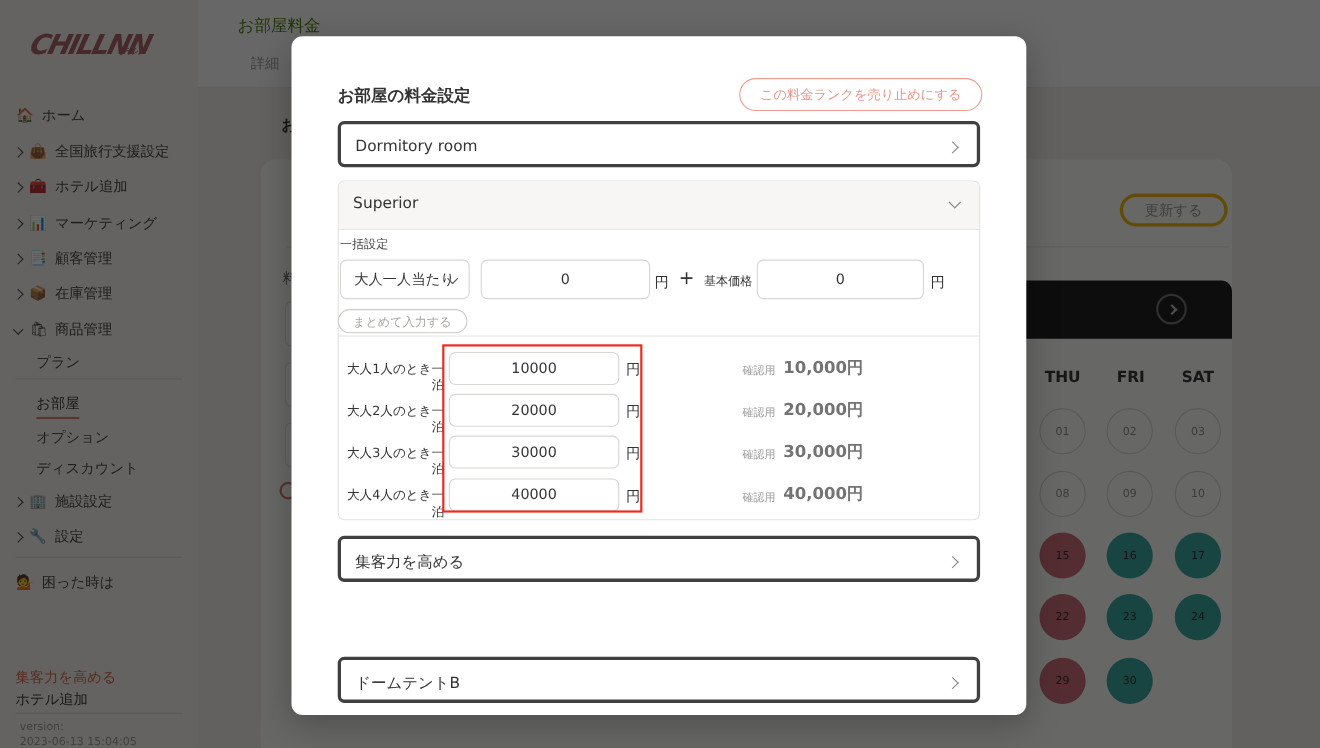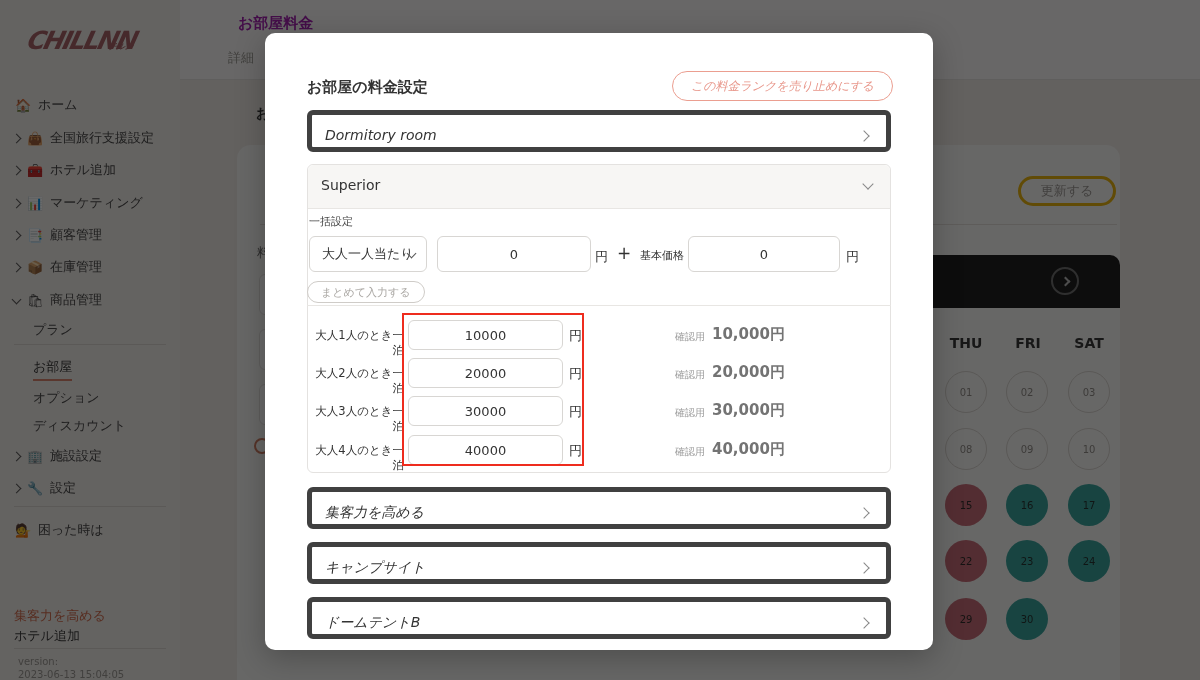--- a/index.html
+++ b/index.html
@@ -18,21 +18,21 @@
   .nav-label { position:absolute; left:50px; white-space:nowrap; }
   .nav-label.noexp { left:38px; }
   .sub-row { position:absolute; left:33px; font-size:13px; color:#4a4a4a; cursor:pointer; white-space:nowrap; }
   .sub-row.active { color:#333; border-bottom:2px solid #d9826c; padding-bottom:3px; }
   .side-div { position:absolute; left:14px; width:152px; border-top:1px solid #dcd8d3; }
   .promo-link { position:absolute; left:14px; font-size:13px; color:#d26a4a; cursor:pointer; }
   .hotel-add { position:absolute; left:14px; font-size:13px; color:#3a3a3a; cursor:pointer; }
   .version { position:absolute; left:18px; font-size:10px; color:#9b9893; }
 
   #topbar { position:absolute; left:180px; top:0; width:1020px; height:80px; background:#fcfbf9; border-bottom:1px solid #e7e4e0; z-index:1; }
-  .page-title { position:absolute; left:58px; top:14px; font-size:15px; font-weight:bold; color:#a21caf; }
+  .page-title { position:absolute; left:36px; top:14px; font-size:15px; font-weight:normal; color:#4d7c0f; }
   .page-tab { position:absolute; left:48px; top:49px; font-size:13px; color:#9a9792; cursor:pointer; }
 
   #panel { position:absolute; left:237px; top:145px; width:883px; height:535px; background:#fbfaf8; border-radius:14px 14px 0 0; z-index:1; }
   .update-btn { position:absolute; right:4px; top:31px; width:98px; height:30px; border:3px solid #eab308; border-radius:15px; background:transparent; color:#9b9793; font-size:13px; cursor:pointer; }
   .panel-div { position:absolute; left:23px; right:3px; top:79px; border-top:1px solid #e3dfda; }
   .frag-text1 { position:absolute; left:19px; top:-40px; font-size:14px; font-weight:bold; color:#333; white-space:nowrap; }
   .frag-text2 { position:absolute; left:20px; top:99px; font-size:13px; color:#666; white-space:nowrap; }
   .frag-card { position:absolute; left:22px; width:420px; height:41px; background:#ffffff; border:1px solid #e3e1de; border-radius:6px; }
   .frag-circle { position:absolute; left:17px; top:293px; width:16px; height:16px; border:2px solid #cf7a5f; border-radius:50%; }
 
@@ -43,22 +43,22 @@
   .cal-day { position:absolute; top:190px; width:44px; text-align:center; font-size:14px; font-weight:bold; color:#333; }
   .cal-cell { position:absolute; width:42px; height:42px; border-radius:50%; font-size:10px; display:flex; align-items:center; justify-content:center; cursor:pointer; }
   .cal-outline { border:1px solid #d9d5d0; color:#918d88; background:transparent; }
   .cal-red  { background:#c96a75; color:#2e2a28; }
   .cal-teal { background:#35a39c; color:#22302e; }
 
   
   #backdrop { position:absolute; left:0; top:0; width:1200px; height:680px; background:rgba(5,5,5,0.60); z-index:5; }
   #modal { position:absolute; left:265px; top:33px; width:668px; height:617px; background:#ffffff; border-radius:10px; z-index:10; box-shadow:0 8px 30px rgba(0,0,0,0.25); }
   .modal-title { position:absolute; left:42px; top:45px; font-size:15px; font-weight:600; color:#333; }
-  .stop-sale-btn { position:absolute; right:40px; top:38px; height:30px; padding:0 18px; background:#fff; border:1px solid #eb9e90; border-radius:15px; color:#e8968a; font-size:12px; cursor:pointer;font-style:italic; }
-  .acc-card { position:absolute; left:42px; width:584px; height:42px; background:#fff; border:5px solid #404040; border-radius:6px; cursor:pointer;font-style:italic; }
+  .stop-sale-btn { position:absolute; right:40px; top:38px; height:30px; padding:0 18px; background:#fff; border:1px solid #eb9e90; border-radius:15px; color:#e8968a; font-size:12px; cursor:pointer; }
+  .acc-card { position:absolute; left:42px; width:584px; height:42px; background:#fff; border:3px solid #404040; border-radius:6px; cursor:pointer; }
   .acc-label { position:absolute; left:13px; top:12px; font-size:14px; color:#333; }
   .acc-chev { position:absolute; right:18px; top:17px; width:8px; height:8px; border-right:1.6px solid #888; border-top:1.6px solid #888; transform:rotate(45deg); }
   .sup-card { position:absolute; left:42px; top:131px; width:584px; height:309px; border:1px solid #e4e2e0; border-radius:6px; background:#fff; }
   .sup-head { position:absolute; left:0; top:0; width:100%; height:44px; background:#f7f6f4; border-bottom:1px solid #e8e6e3; border-radius:6px 6px 0 0; cursor:pointer; }
   .sup-head .acc-chev { transform:rotate(135deg); top:15px; }
   .bulk-label { position:absolute; left:44px; top:181px; font-size:11px; color:#444; }
   .bulk-select { position:absolute; left:44px; top:203px; width:118px; height:36px; border:1px solid #d8d6d3; border-radius:6px; background:#fff; font-size:13px; color:#333; display:flex; align-items:center; padding-left:12px; cursor:pointer; }
   .sel-caret { position:absolute; right:11px; top:13px; width:7px; height:7px; border-right:1.5px solid #555; border-bottom:1.5px solid #555; transform:rotate(45deg); }
   .num-input { border:1px solid #d8d6d3; border-radius:6px; text-align:center; font-size:13px; color:#333; background:#fff; }
   .bulk-input1 { position:absolute; left:172px; top:203px; width:154px; height:36px; }
@@ -242,23 +242,19 @@
     <span class="row-yen" style="top:409px">円</span>
     <span class="confirm-label" style="top:412px">確認用</span>
     <span class="confirm-price" style="top:407px">40,000円</span>
 
     <div class="annotation-box" style="border-color: rgb(238, 44, 30);"></div>
 
     <div class="acc-card" style="top:454px">
       <span class="acc-label">集客力を高める</span>
       <span class="acc-chev"></span>
     </div>
-    <div class="acc-card" style="top:509px">
-      <span class="acc-label">キャンプサイト</span>
-      <span class="acc-chev"></span>
-    </div>
     <div class="acc-card" style="top:564px">
       <span class="acc-label">ドームテントB</span>
       <span class="acc-chev"></span>
     </div>
   </div>
 
 </div>
 
 </body></html>

